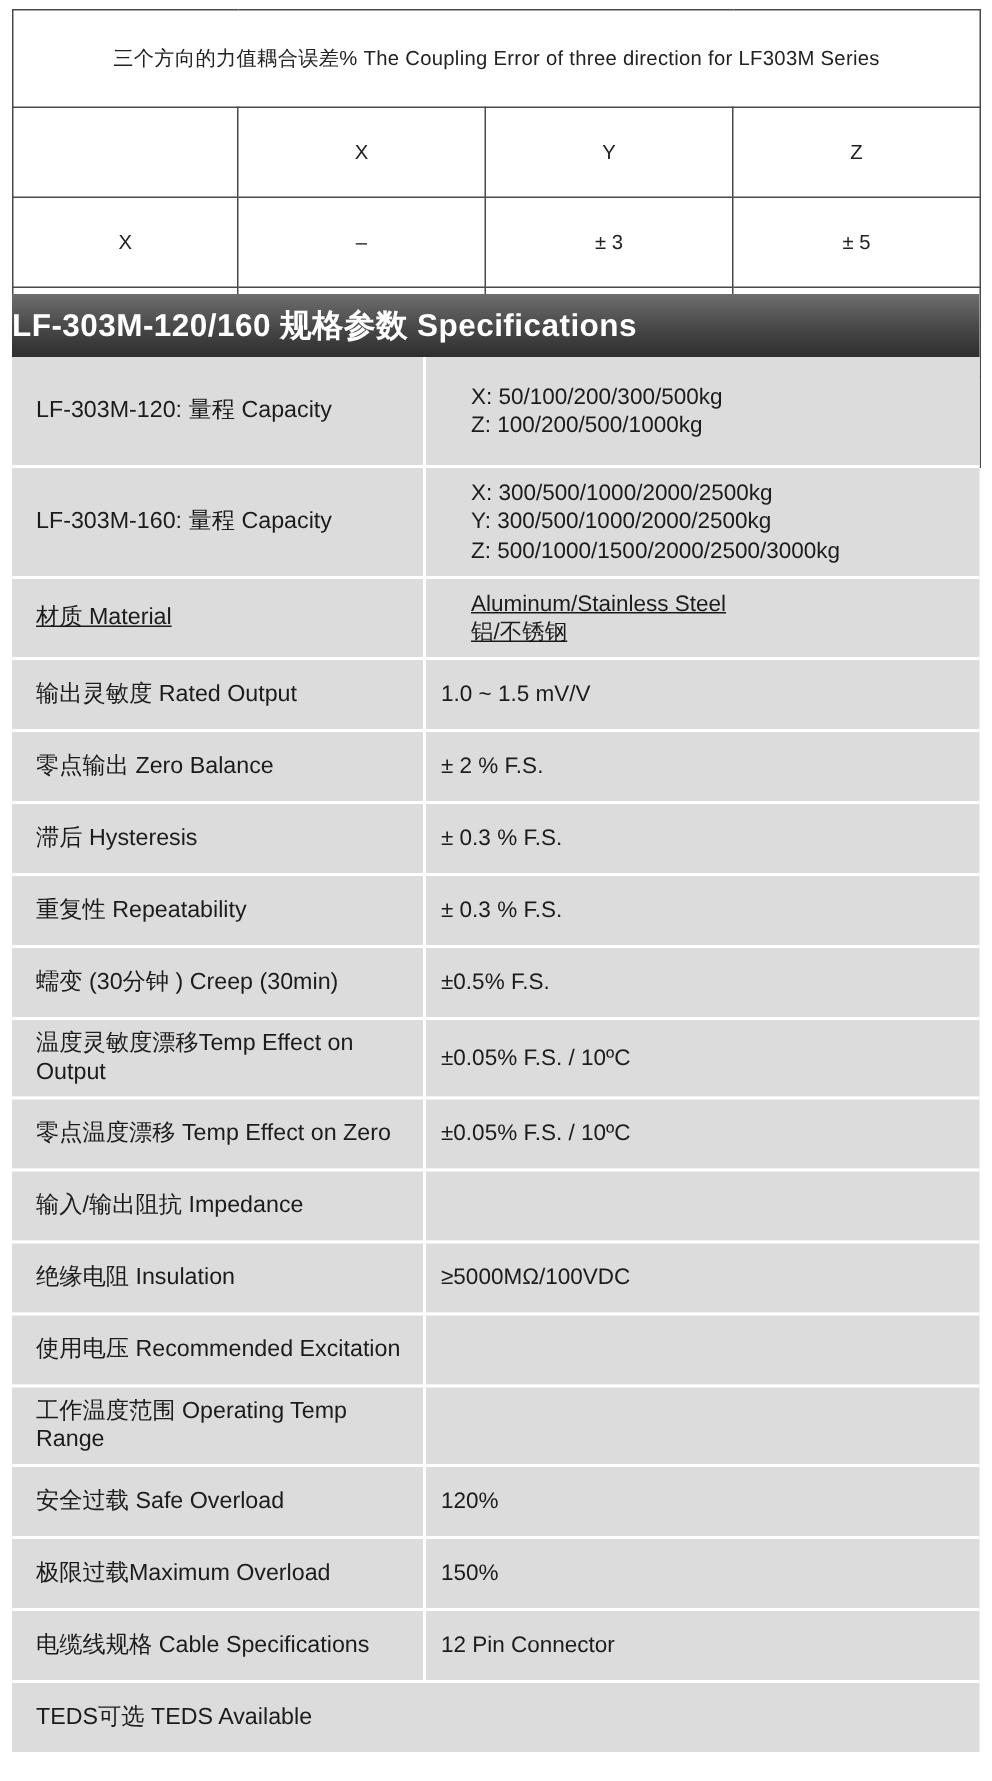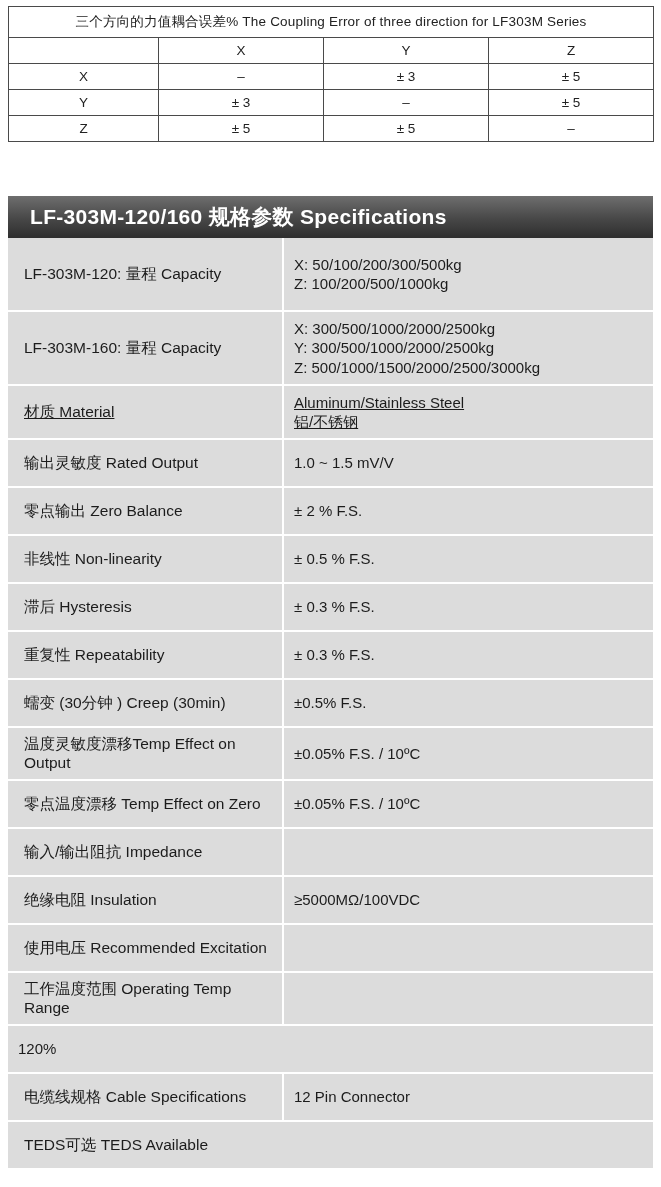--- a/index.html
+++ b/index.html
@@ -29,21 +29,21 @@
   table.coupling {
     width: 645px;
     border-collapse: collapse;
     table-layout: fixed;
     font-size: 13.5px;
   }
   table.coupling td {
     border: 1px solid #4a4a4a;
     text-align: center;
     height: 25px;
-    padding: 0;
+    padding: 17px;
     color: #222;
   }
   table.coupling tr.title td {
     height: 30px;
     font-size: 13.5px;
     letter-spacing: .2px;
   }
   table.coupling col.c0 { width: 150px; }
   table.coupling col.c1 { width: 165px; }
   table.coupling col.c2 { width: 165px; }
@@ -56,21 +56,20 @@
     top: 196px;
     width: 645px;
     background: #ffffff;
   }
   .spec-header {
     height: 42px;
     background: linear-gradient(to bottom, #6e6e6e 0%, #474747 55%, #2e2e2e 100%);
     color: #ffffff;
     display: flex;
     align-items: center;
-    padding-left: 22px;
     font-size: 21px;
     font-weight: bold;
     letter-spacing: .3px;
     box-sizing: border-box;
   }
   .spec-rows {
     border: 0;
   }
   .spec-row {
     display: flex;
@@ -94,20 +93,21 @@
     box-sizing: border-box;
     padding: 6px 6px 6px 10px;
     display: flex;
     align-items: center;
     font-size: 15px;
     color: #1c1c1c;
     line-height: 1.3;
   }
   .spec-row .value .multi {
     display: block;
+    margin-left: 20px;
   }
   .spec-row .value .multi span {
     display: block;
     white-space: nowrap;
   }
   .spec-row.tall { min-height: 72px; }
   .spec-row.med { min-height: 52px; text-decoration: underline; }
   .spec-row.full {
     display: block;
   }
@@ -204,24 +204,20 @@
       <div class="spec-row shade">
         <div class="label">输出灵敏度 Rated Output</div>
         <div class="value">1.0 ~ 1.5 mV/V</div>
       </div>
 
       <div class="spec-row shade">
         <div class="label">零点输出  Zero Balance</div>
         <div class="value">± 2 % F.S.</div>
       </div>
 
-      <div class="spec-row shade">
-        <div class="label">非线性 Non-linearity</div>
-        <div class="value">± 0.5 % F.S.</div>
-      </div>
 
       <div class="spec-row shade">
         <div class="label">滞后 Hysteresis</div>
         <div class="value">± 0.3 % F.S.</div>
       </div>
 
       <div class="spec-row shade">
         <div class="label">重复性 Repeatability</div>
         <div class="value">± 0.3 % F.S.</div>
       </div>
@@ -252,23 +248,28 @@
 
       <div class="spec-row shade">
         <div class="label">使用电压 Recommended Excitation</div>
       </div>
 
       <div class="spec-row shade">
         <div class="label">工作温度范围 Operating Temp  Range</div>
       </div>
 
       <div class="spec-row shade">
+        <div class="label">安全过载 Safe Overload</div>
         <div class="value">120%</div>
       </div>
 
+      <div class="spec-row shade">
+        <div class="label">极限过载Maximum Overload</div>
+        <div class="value">150%</div>
+      </div>
 
       <div class="spec-row shade">
         <div class="label">电缆线规格 Cable Specifications</div>
         <div class="value">12 Pin Connector</div>
       </div>
 
       <div class="spec-row shade full">
         <div class="label">TEDS可选 TEDS Available</div>
       </div>
 

